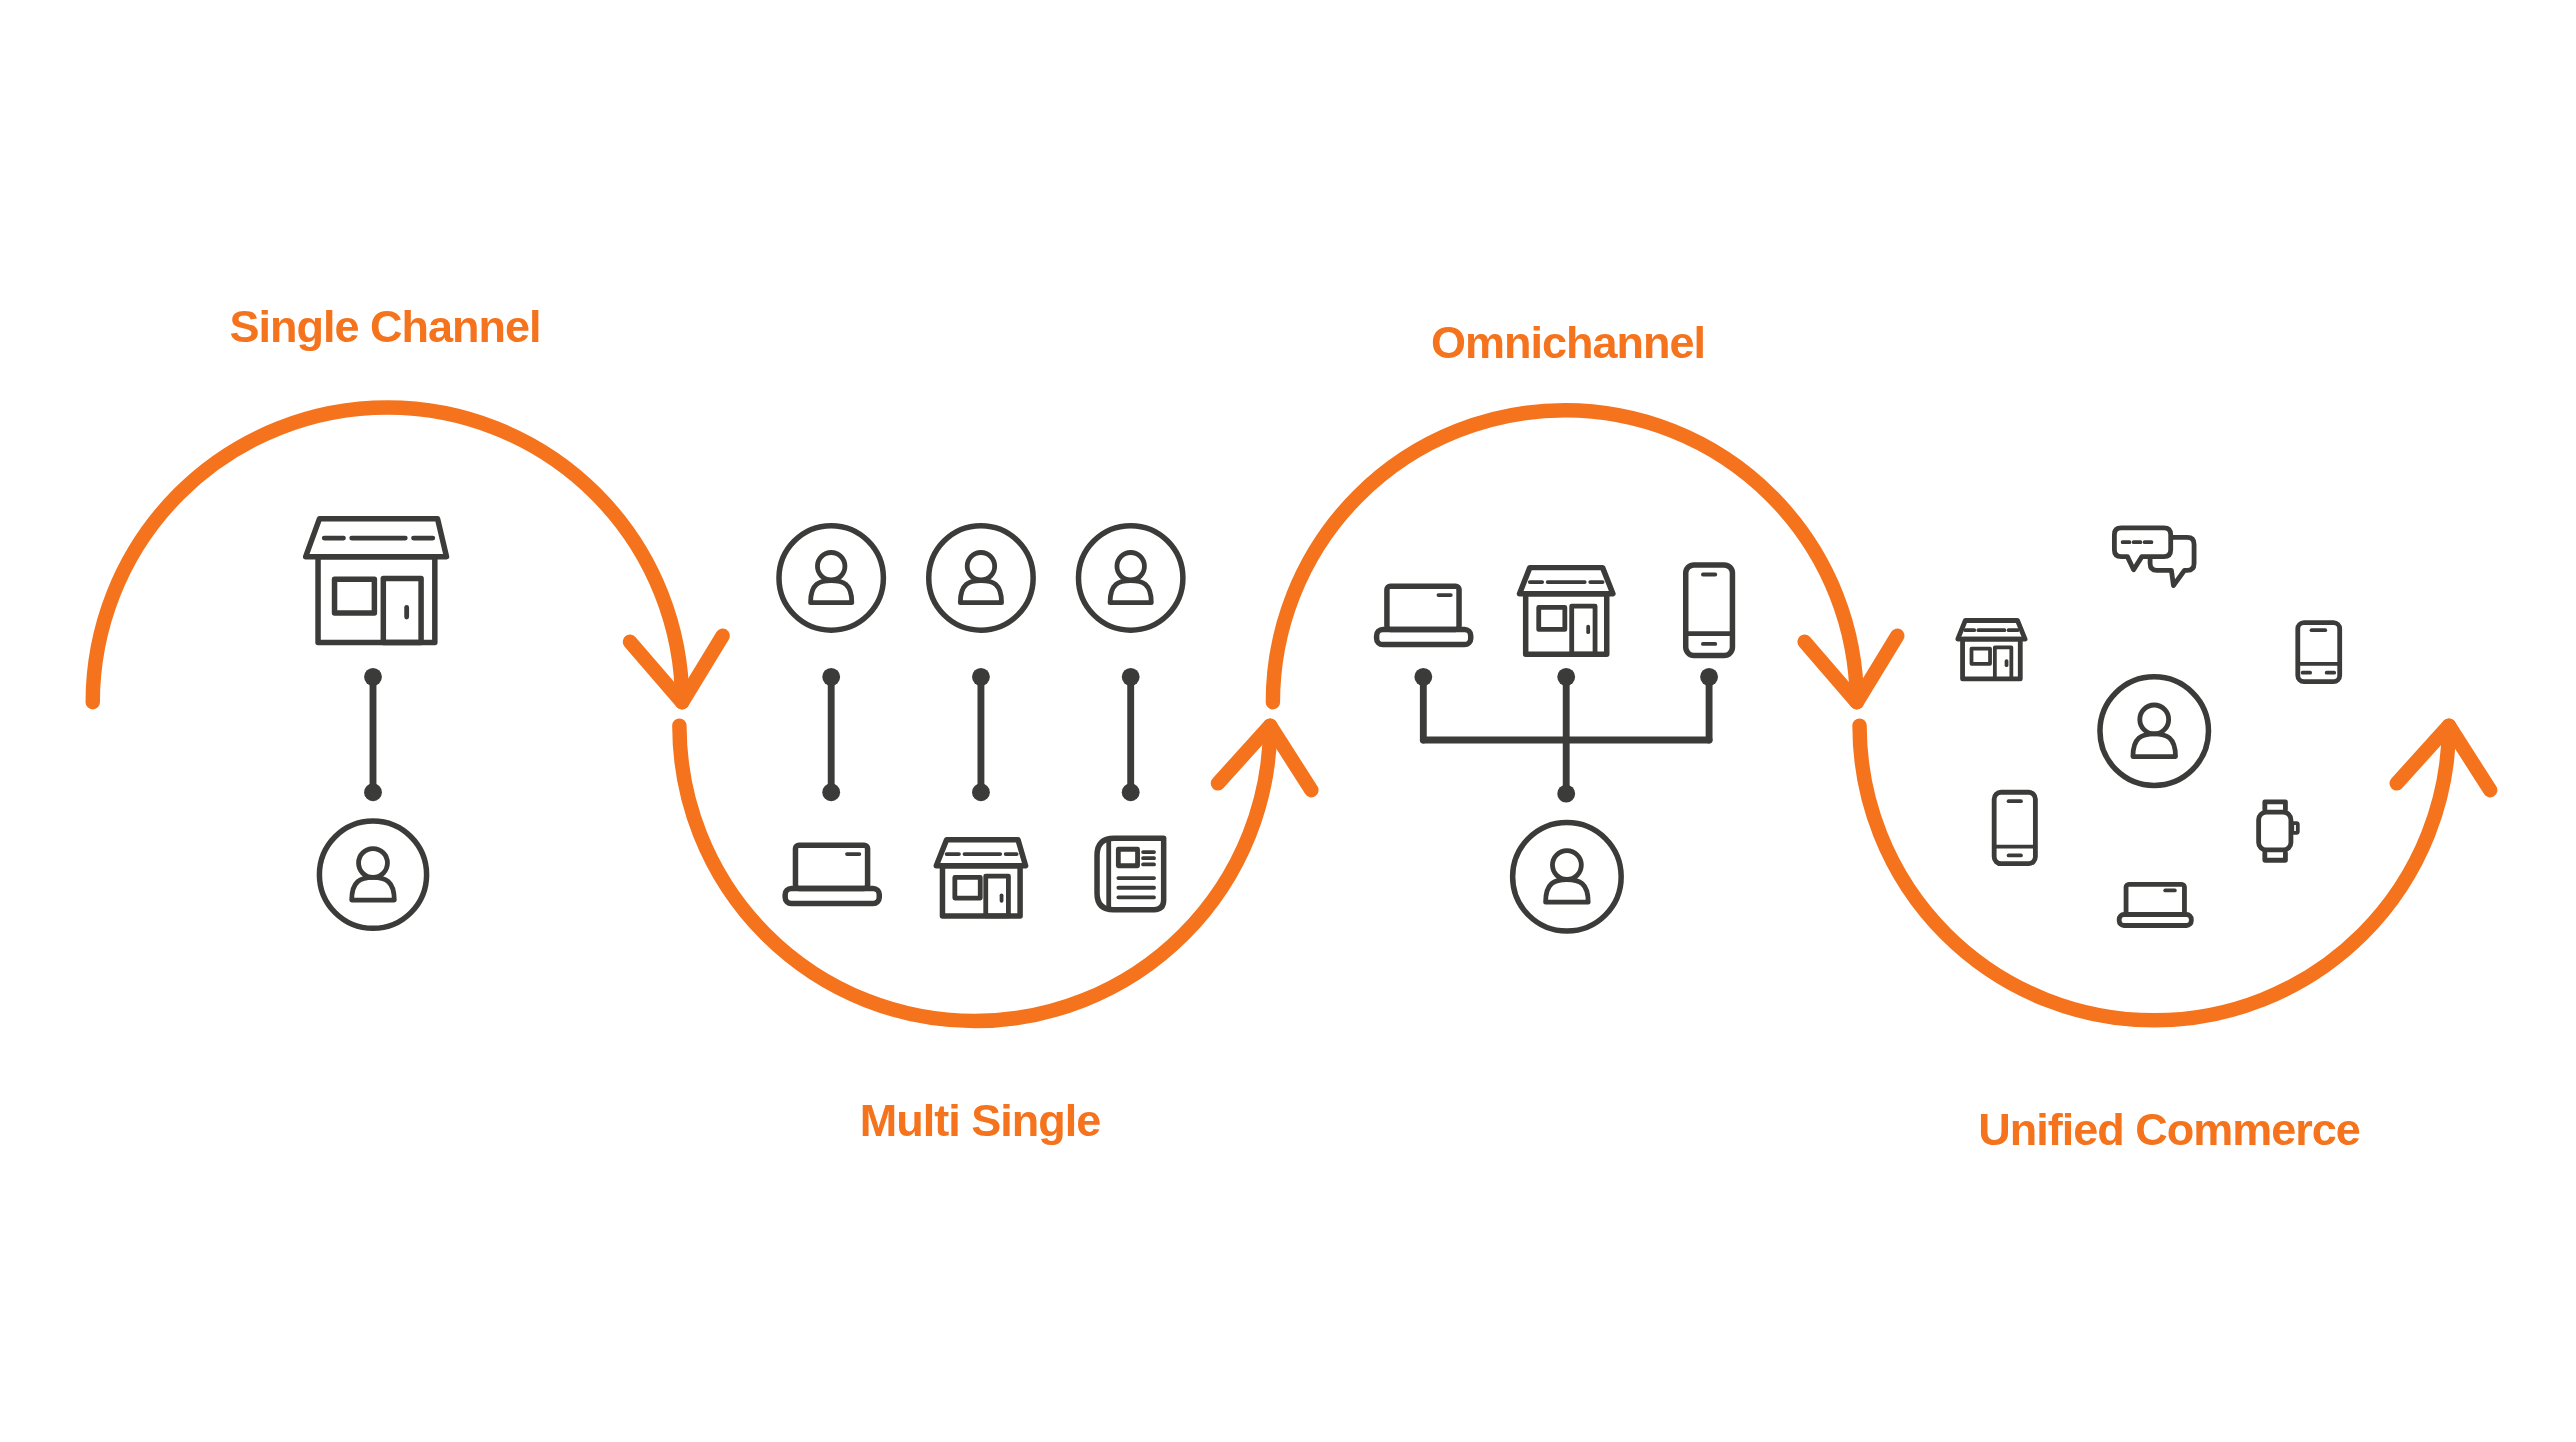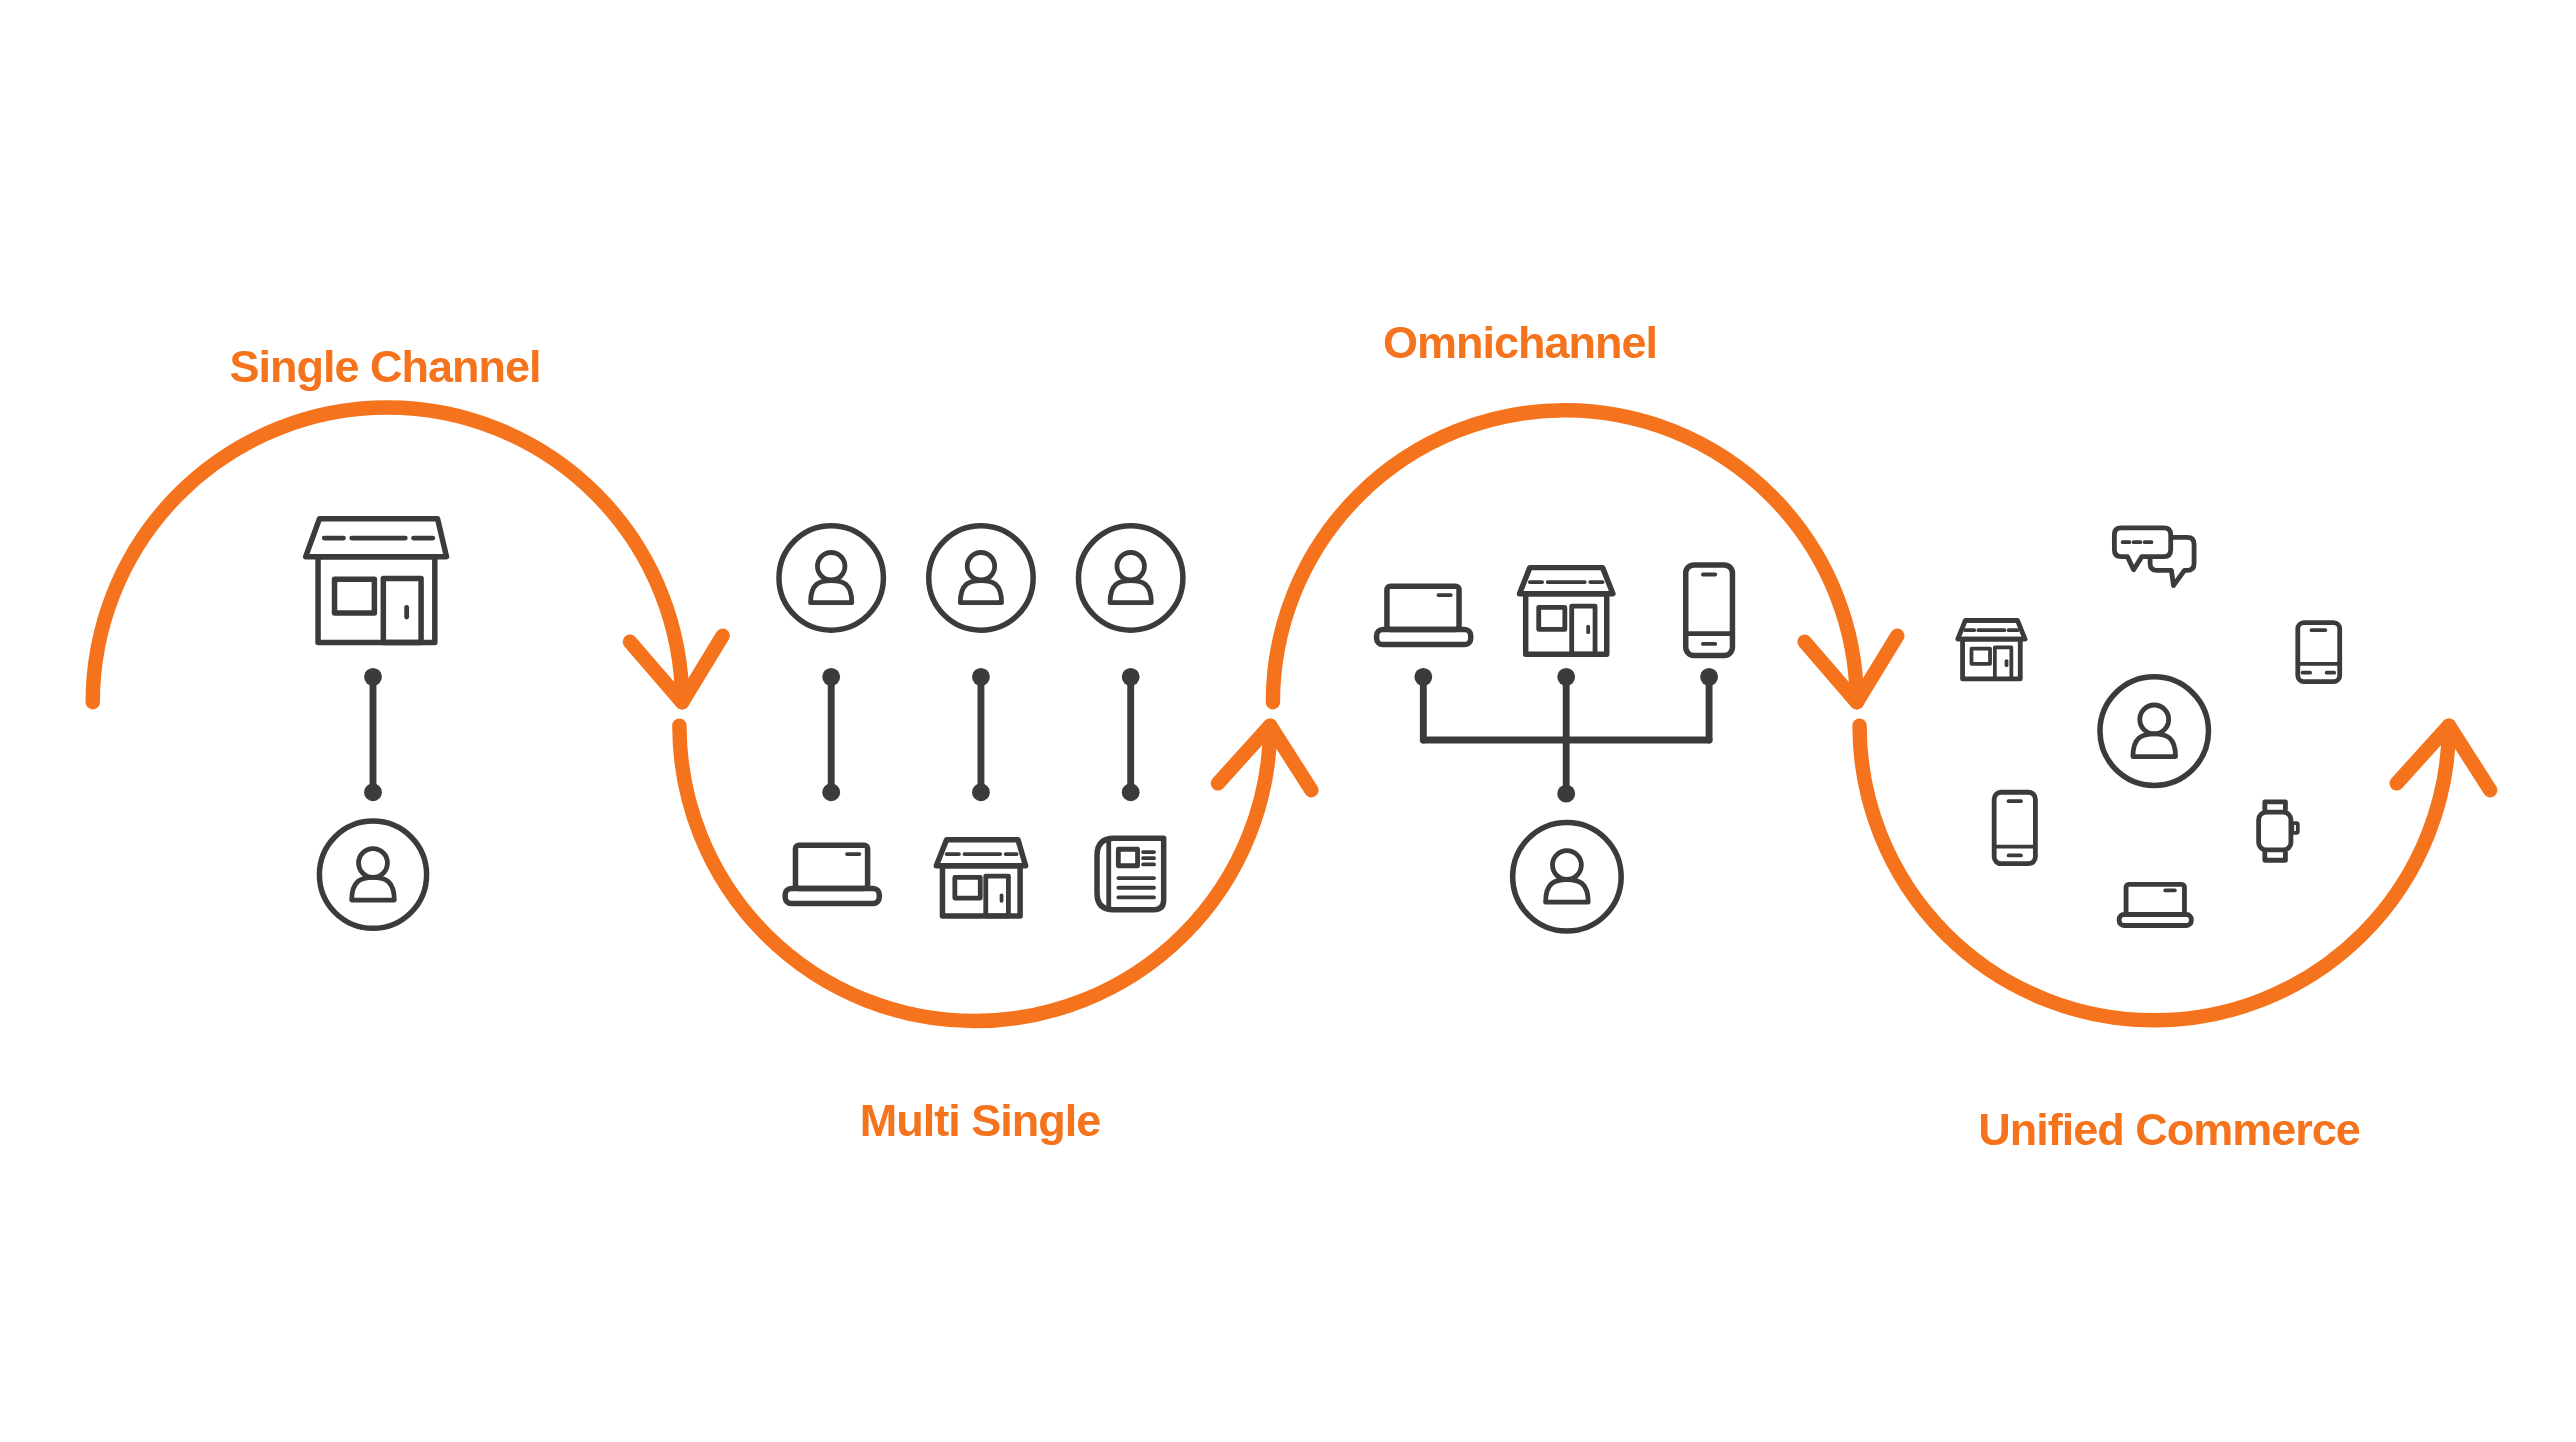--- a/index.html
+++ b/index.html
@@ -220,22 +220,22 @@
       </g>
 
       <g>
         <rect class="ik7" x="3095" y="1287" width="85" height="44" rx="4"></rect>
         <path class="ik5" d="M 3152 1296 L 3166 1296"></path>
         <rect class="ik7" x="3085" y="1331" width="105" height="16" rx="7"></rect>
       </g>
     </g>
   </svg>
 
-  <div class="stage-label" style="left:385px; top:327px;margin-top:40px;">Single Channel</div>
+  <div class="stage-label" style="left:385px; top:327px;">Single Channel</div>
 
   <div class="stage-label" style="left:980px; top:1121px;">Multi Single</div>
 
-  <div class="stage-label" style="left:1520px; top:343px;">Omnichannel</div>
+  <div class="stage-label" style="left:1568px; top:343px;">Omnichannel</div>
 
   <div class="stage-label" style="left:2169px; top:1130px;">Unified Commerce</div>
 
 </div>
 
 
 </body></html>

